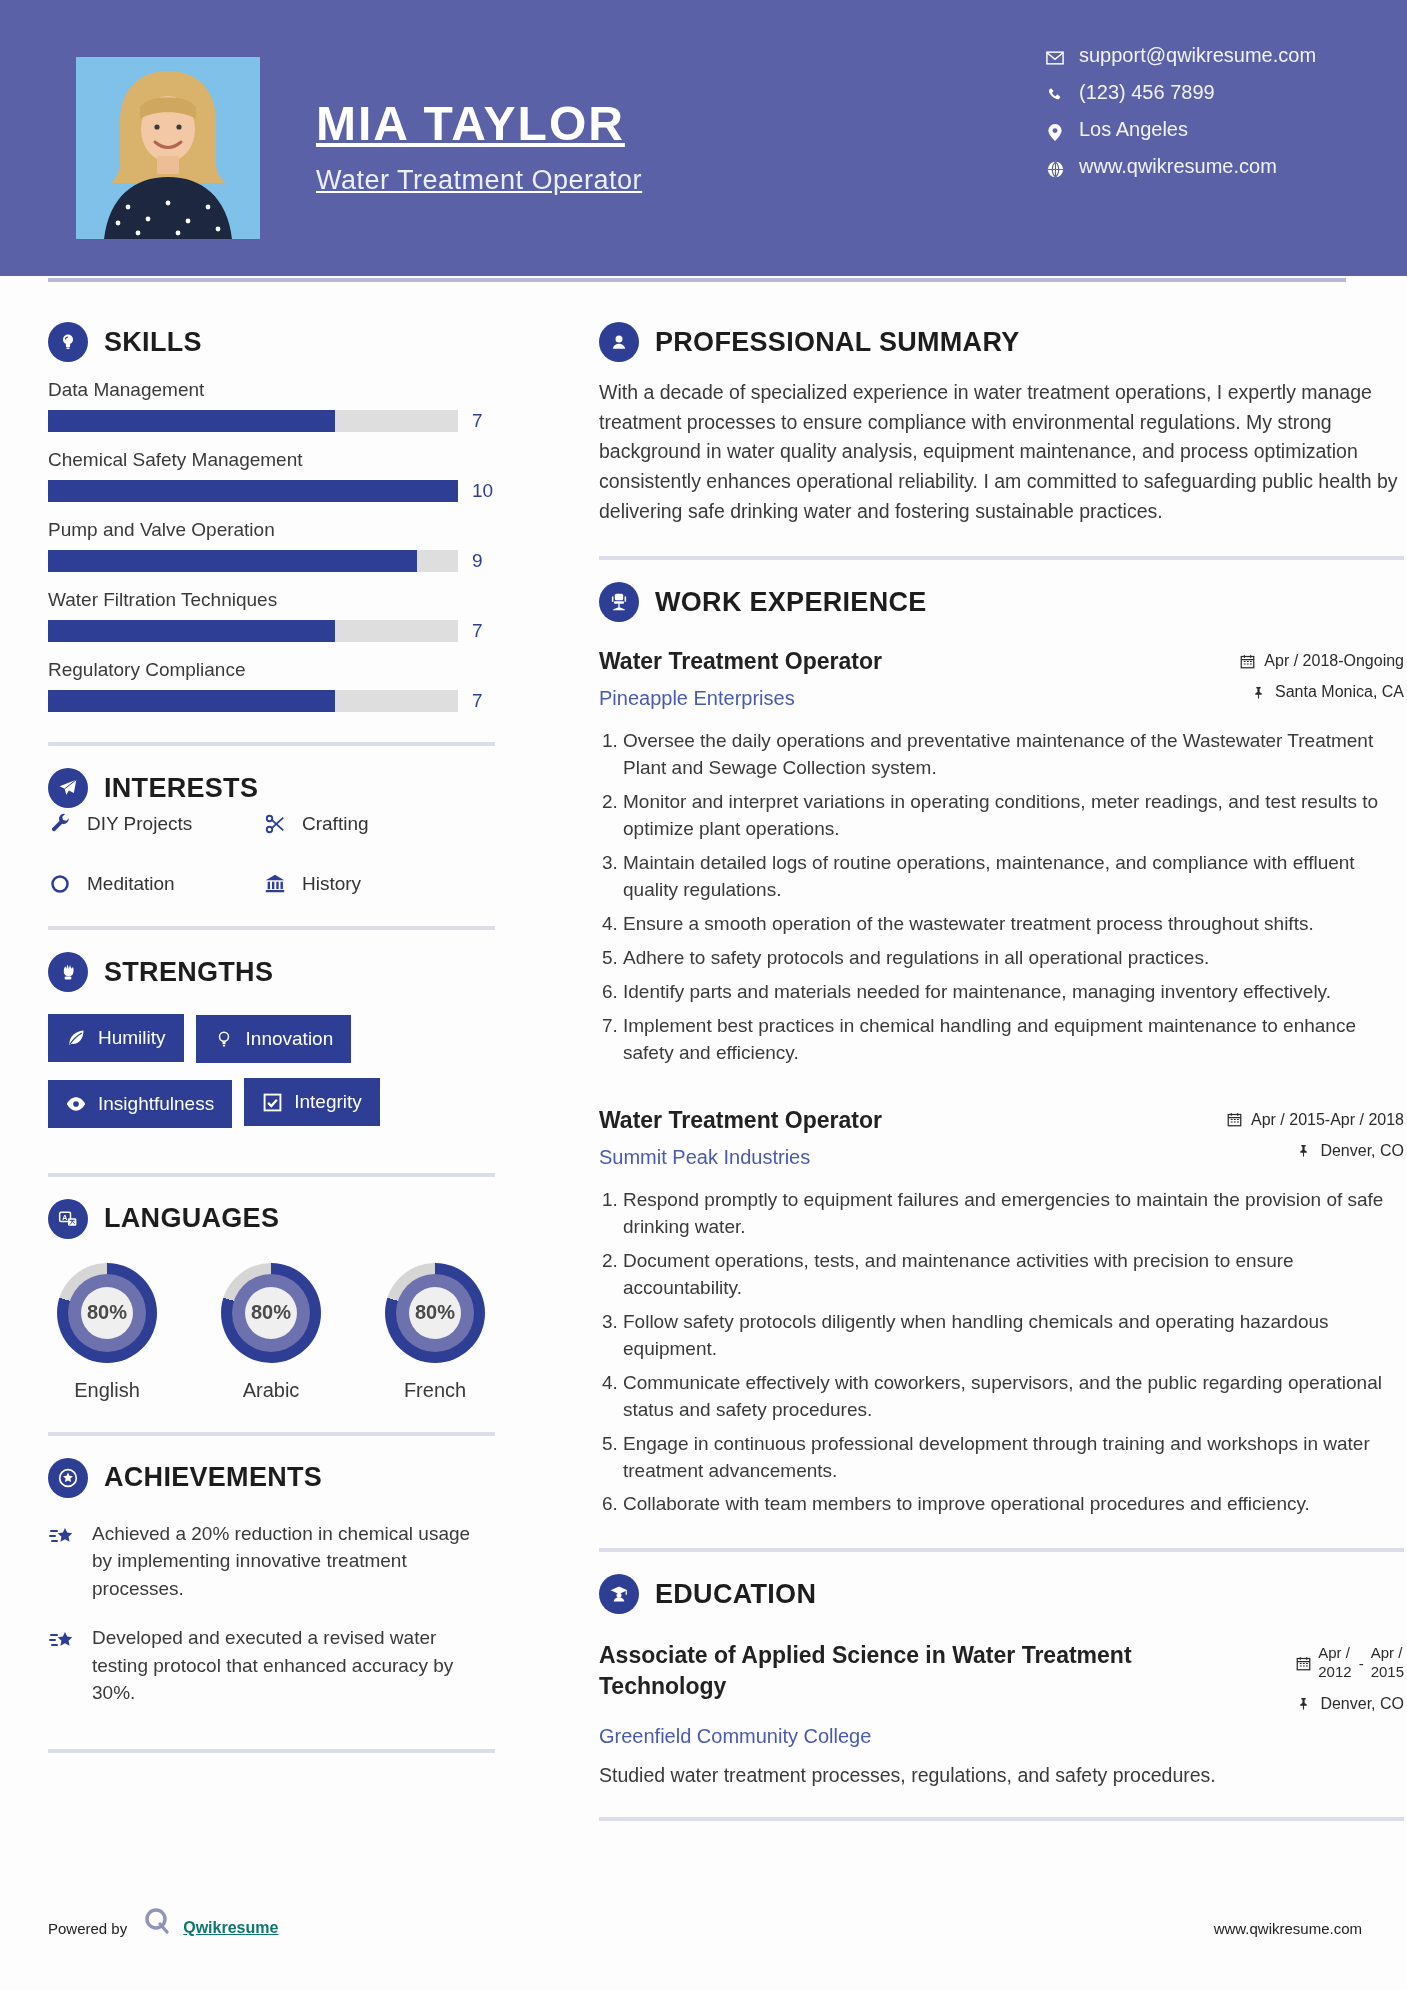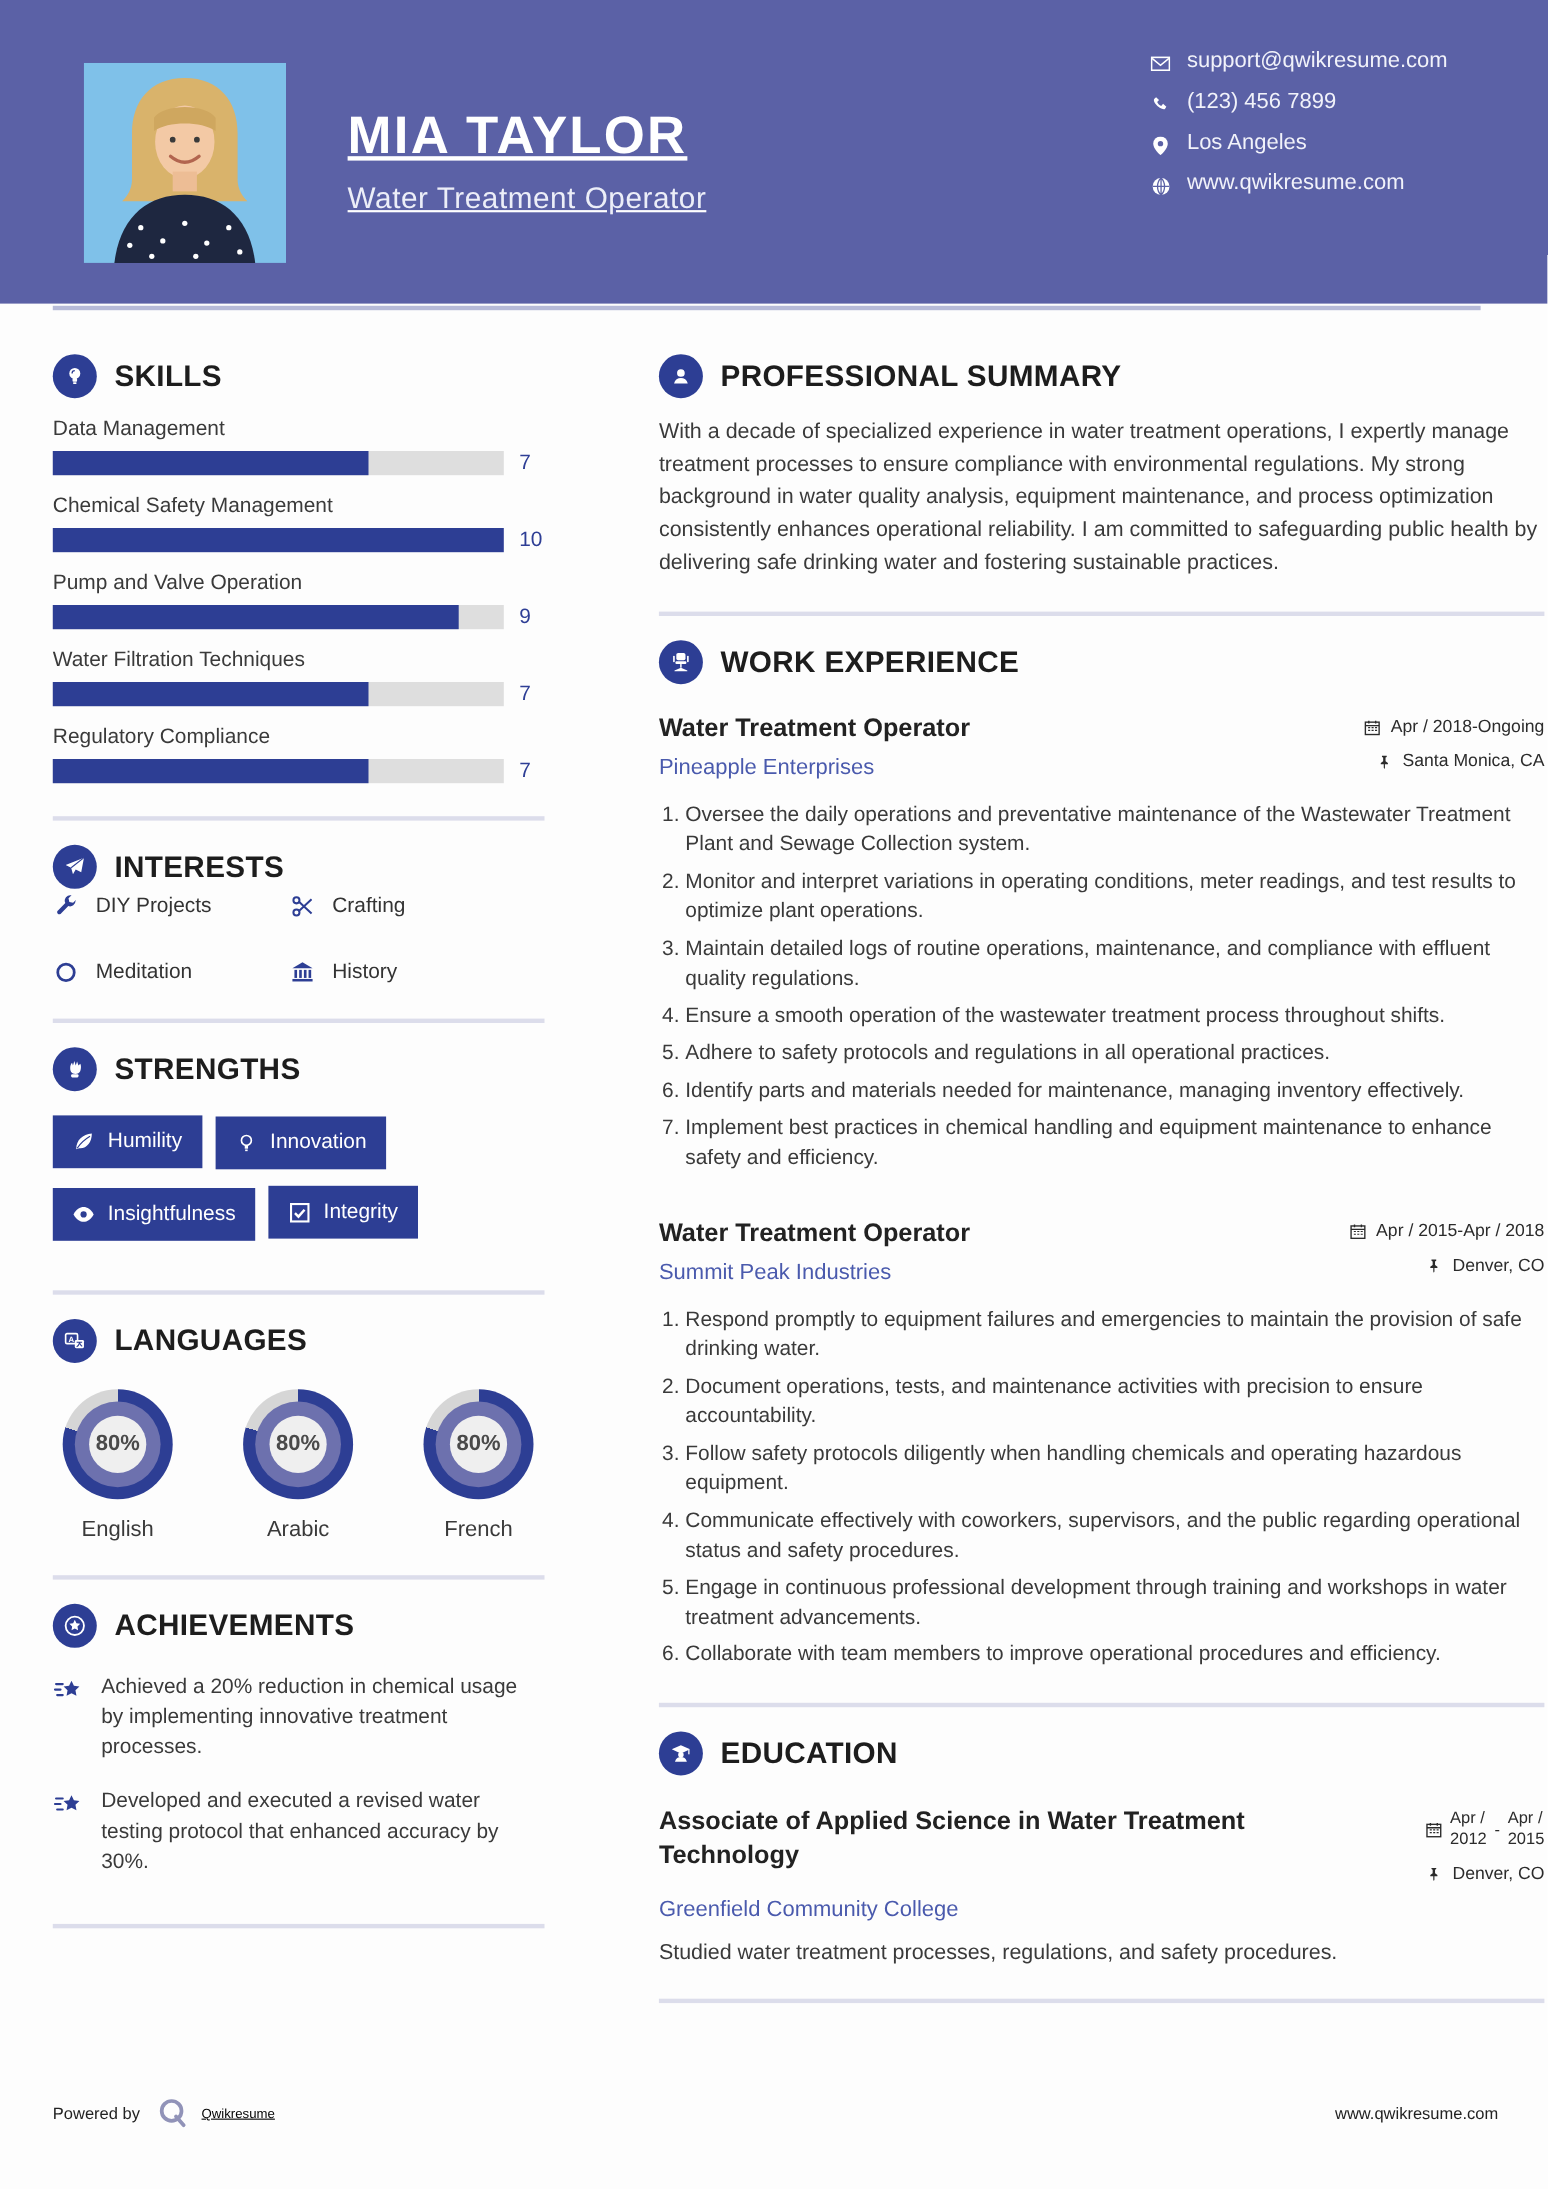--- a/index.html
+++ b/index.html
@@ -66,24 +66,24 @@
   .meta-row{display:flex;align-items:center;gap:9px;font-size:16px;color:#2b2b2b;}
   .micon{width:16px;height:16px;flex:0 0 16px;display:flex;align-items:center;justify-content:center;}
   .job ol{margin:18px 0 0 0;padding-left:24px;}
   .job li{font-size:19px;line-height:1.42;color:#3a3a3a;margin-bottom:7px;}
   .degree{font-size:23px;font-weight:bold;color:#222;width:560px;line-height:1.35;}
   .edu-dates{display:flex;align-items:center;gap:7px;font-size:15px;color:#2b2b2b;}
   .edu-date-col{display:flex;flex-direction:column;line-height:1.25;}
   .edu-desc{margin-top:16px;font-size:19.5px;color:#3a3a3a;}
 
   
-  .footer{position:absolute;left:48px;top:1905px;width:1314px;display:flex;align-items:center;}
+  .footer{position:absolute;left:48px;top:1905px;width:1314px;display:flex;align-items:flex-end;}
   .powered{font-size:15px;color:#222;}
   .qlogo{margin:0 10px 0 14px;width:32px;height:32px;}
-  .brand{font-size:12px;font-weight:normal;color:#000000;text-decoration:underline;cursor:pointer;}
+  .brand{font-size:16px;font-weight:bold;color:#0f766e;text-decoration:underline;cursor:pointer;}
   .site{margin-left:auto;font-size:15px;color:#222;}
 </style>
 </head>
 <body>
 
 <div class="page">
 
   <header class="banner">
     <div class="photo">
       <svg width="184" height="182" viewBox="0 0 184 182">

